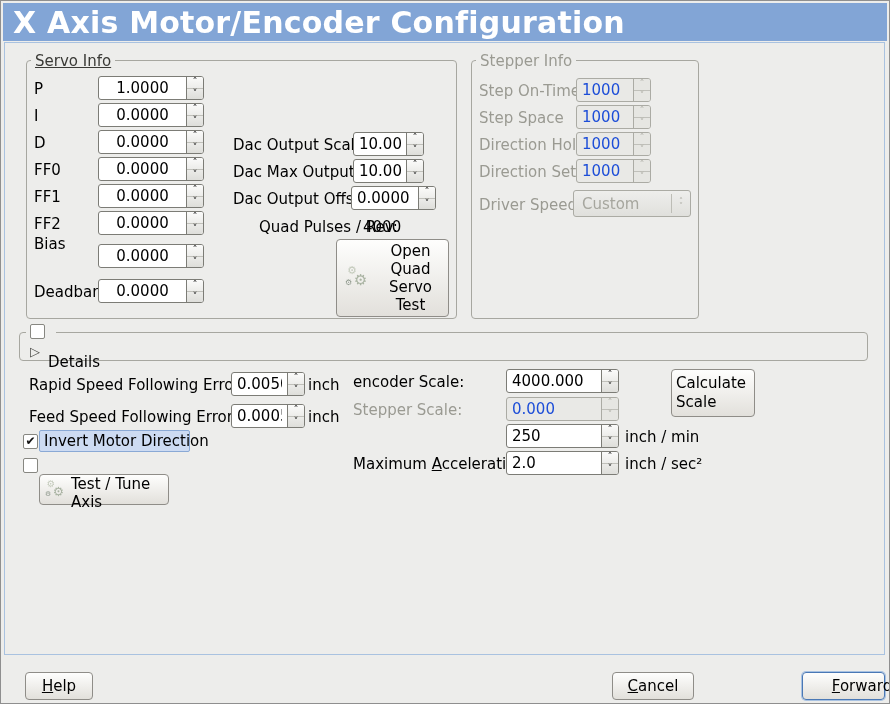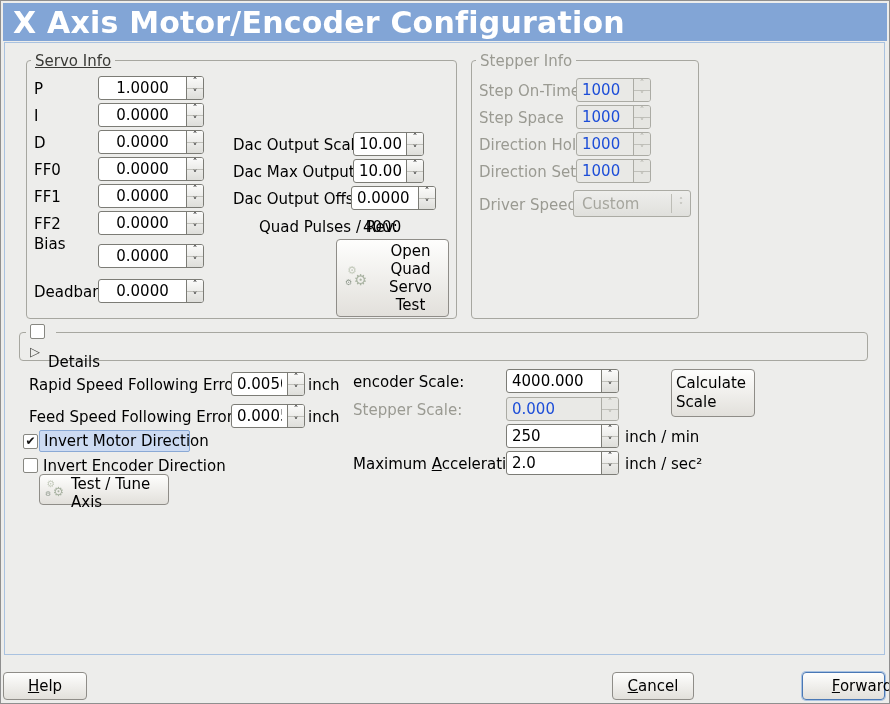--- a/index.html
+++ b/index.html
@@ -245,21 +245,20 @@
       </div>
   </div>
   <div class="lbl" style="left:307px;top:407px;">inch</div>
 
   <div class="cb" style="left:22px;top:433px;"><span>✔</span></div>
   <div class="hl" style="left:38px;top:429px;width:151px;height:22px;">
     <span class="lbl-in">Invert Motor Direction</span>
   </div>
 
   <div class="cb" style="left:22px;top:457px;"></div>
-  <div class="lbl" style="left:42px;top:456px;">Invert Encoder Direction</div>
 
   <div class="btn" style="left:38px;top:473px;width:130px;height:31px;justify-content:flex-start;padding-left:5px;">
     <div class="gears" style="transform:scale(0.85);transform-origin:left center;">
       <span class="g1">⚙</span>
         <span class="g2">⚙</span>
         <span class="g3">⚙</span>
     </div>
     <span style="margin-left:-2px;margin-top:7px;">Test / Tune Axis</span>
   </div>
 
@@ -299,21 +298,21 @@
   </div>
   <div class="spin" style="left:505px;top:450px;width:113px;">
     <input value="2.0" style="">
     <div class="stepper">
         <div class="sbtn up">˄</div>
         <div class="sbtn">˅</div>
       </div>
   </div>
   <div class="lbl" style="left:624px;top:454px;">inch / sec²</div>
 
-  <div class="btn" style="left:2px;top:671px;width:84px;height:28px;">
+  <div class="btn" style="left:24px;top:671px;width:68px;height:28px;">
     <span><span class="mn">H</span><span>elp</span></span>
   </div>
   <div class="btn" style="left:611px;top:671px;width:82px;height:28px;">
     <span><span class="mn">C</span><span>ancel</span></span>
   </div>
   <div class="btn" style="left:705px;top:671px;width:84px;height:36px;margin-top:36px;">
     <span><span class="mn">B</span><span>ack</span></span>
   </div>
   <div class="btn focus" style="left:801px;top:671px;width:83px;height:28px;">
     <span><span class="mn">F</span><span>orward</span></span>

